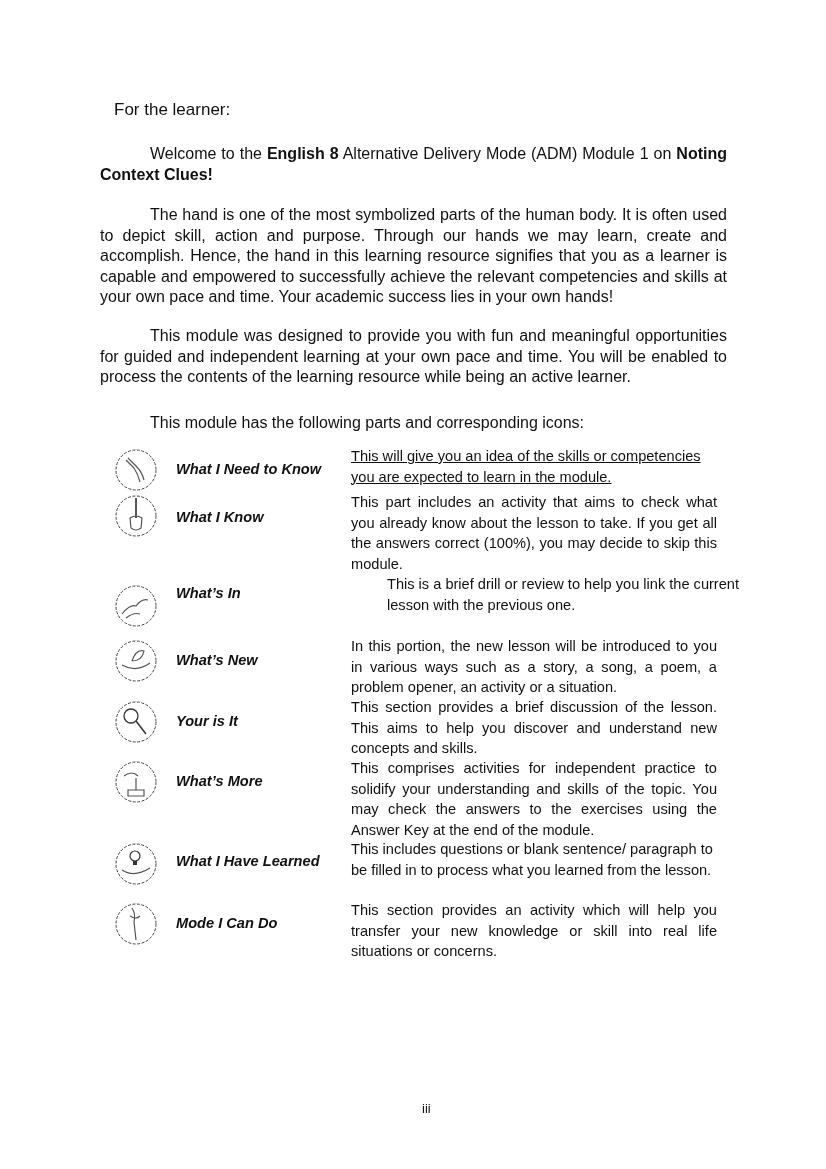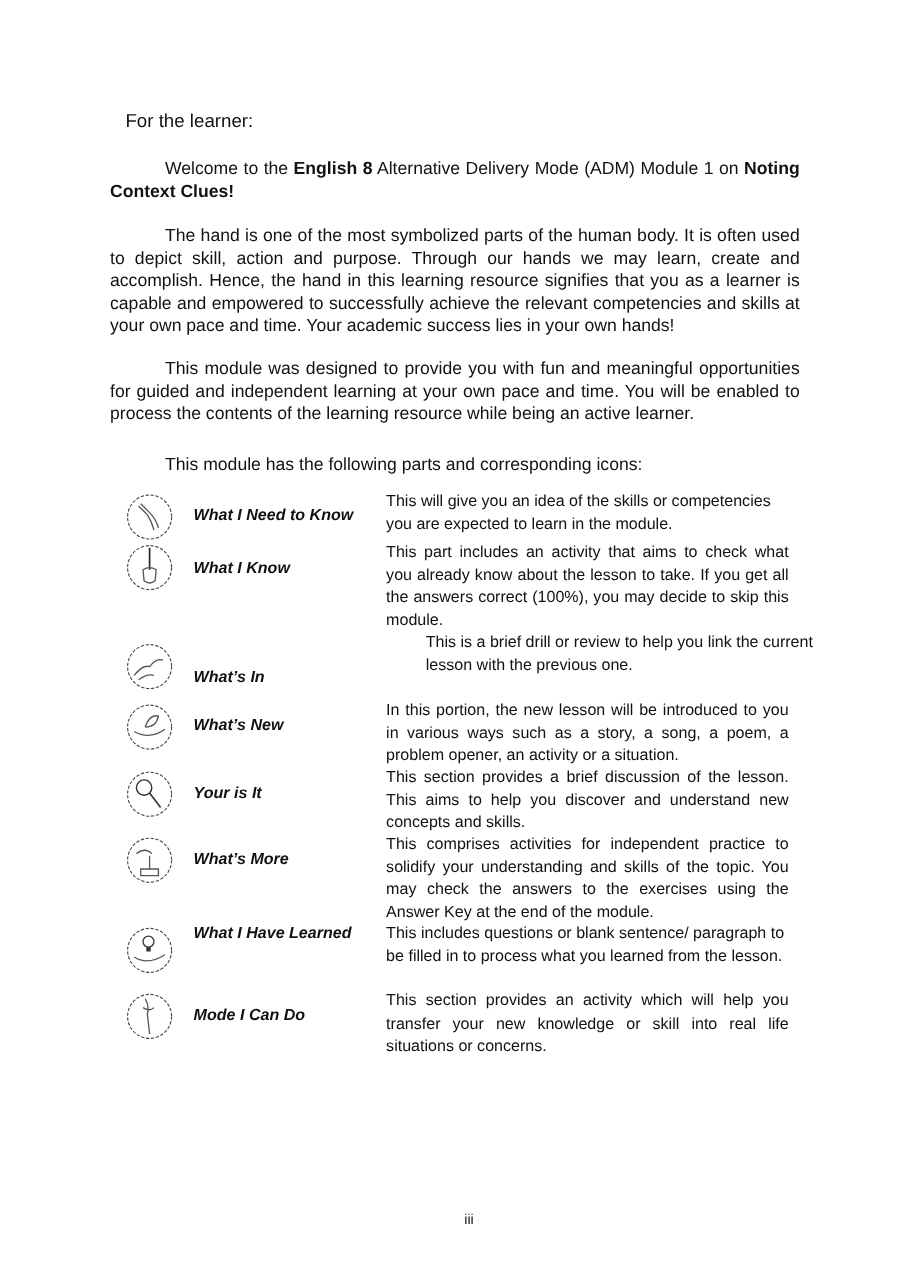--- a/index.html
+++ b/index.html
@@ -40,21 +40,21 @@
   <p class="para p4"><span class="indent"></span><span>This module has the following parts and corresponding icons:</span></p>
 
   <div class="row" style="top:446px;">
     <span class="icon" style="top:2px;">
       <svg viewBox="0 0 44 44">
           <circle cx="22" cy="22" r="20" fill="none" stroke="#444" stroke-width="1" stroke-dasharray="3 1.5"></circle>
           <path d="M12 12 L20 20 M14 10 L22 18 Q28 24 30 32 M20 20 Q24 26 26 34" fill="none" stroke="#555" stroke-width="1.2"></path>
         </svg>
     </span>
     <span class="label" style="top:15px;">What I Need to Know</span>
-    <p class="desc left" style="top:0;">This will give you an idea of the skills or competencies you are expected to learn in the module.</p>
+    <p class="desc left" style="top:0;text-decoration:underline;">This will give you an idea of the skills or competencies you are expected to learn in the module.</p>
   </div>
 
   <div class="row" style="top:492px;">
     <span class="icon" style="top:2px;">
       <svg viewBox="0 0 44 44">
           <circle cx="22" cy="22" r="20" fill="none" stroke="#444" stroke-width="1" stroke-dasharray="3 1.5"></circle>
           <line x1="22" y1="4" x2="22" y2="24" stroke="#222" stroke-width="1.5"></line>
           <path d="M16 24 Q22 20 28 24 L27 34 Q22 38 17 34 Z" fill="none" stroke="#555" stroke-width="1.2"></path>
         </svg>
     </span>
@@ -62,21 +62,21 @@
     <p class="desc" style="top:0;">This part includes an activity that aims to check what you already know about the lesson to take. If you get all the answers correct (100%), you may decide to skip this module.</p>
   </div>
 
   <div class="row" style="top:574px;">
     <span class="icon" style="top:10px;">
       <svg viewBox="0 0 44 44">
           <circle cx="22" cy="22" r="20" fill="none" stroke="#444" stroke-width="1" stroke-dasharray="3 1.5"></circle>
           <path d="M8 30 Q16 20 22 22 Q28 14 34 16 M12 34 Q20 28 26 30" fill="none" stroke="#555" stroke-width="1.2"></path>
         </svg>
     </span>
-    <span class="label" style="top:34px;font-style:italic;">What’s In</span>
+    <span class="label" style="top:11px;font-style:italic;">What’s In</span>
     <p class="desc left" style="top:0;margin-left:36px;">This is a brief drill or review to help you link the current lesson with the previous one.</p>
   </div>
 
   <div class="row" style="top:636px;">
     <span class="icon" style="top:3px;">
       <svg viewBox="0 0 44 44">
           <circle cx="22" cy="22" r="20" fill="none" stroke="#444" stroke-width="1" stroke-dasharray="3 1.5"></circle>
           <path d="M8 26 Q22 34 36 24 M18 22 Q22 10 30 12 Q28 22 18 22" fill="none" stroke="#555" stroke-width="1.2"></path>
         </svg>
     </span>
@@ -109,21 +109,21 @@
 
   <div class="row" style="top:839px;">
     <span class="icon" style="top:3px;">
       <svg viewBox="0 0 44 44">
           <circle cx="22" cy="22" r="20" fill="none" stroke="#444" stroke-width="1" stroke-dasharray="3 1.5"></circle>
           <circle cx="21" cy="14" r="5" fill="none" stroke="#333" stroke-width="1.2"></circle>
           <rect x="19" y="19" width="4" height="4" fill="#333"></rect>
           <path d="M8 28 Q20 36 36 26" fill="none" stroke="#555" stroke-width="1.2"></path>
         </svg>
     </span>
-    <span class="label" style="top:2px;">What I Have Learned</span>
+    <span class="label" style="top:14px;">What I Have Learned</span>
     <p class="desc left" style="top:0;">This includes questions or blank sentence/ paragraph to be filled in to process what you learned from the lesson.</p>
   </div>
 
   <div class="row" style="top:900px;">
     <span class="icon" style="top:2px;">
       <svg viewBox="0 0 44 44">
           <circle cx="22" cy="22" r="20" fill="none" stroke="#444" stroke-width="1" stroke-dasharray="3 1.5"></circle>
           <path d="M18 6 Q22 12 20 20 L22 38 M16 14 Q22 18 26 14" fill="none" stroke="#555" stroke-width="1.2"></path>
         </svg>
     </span>

